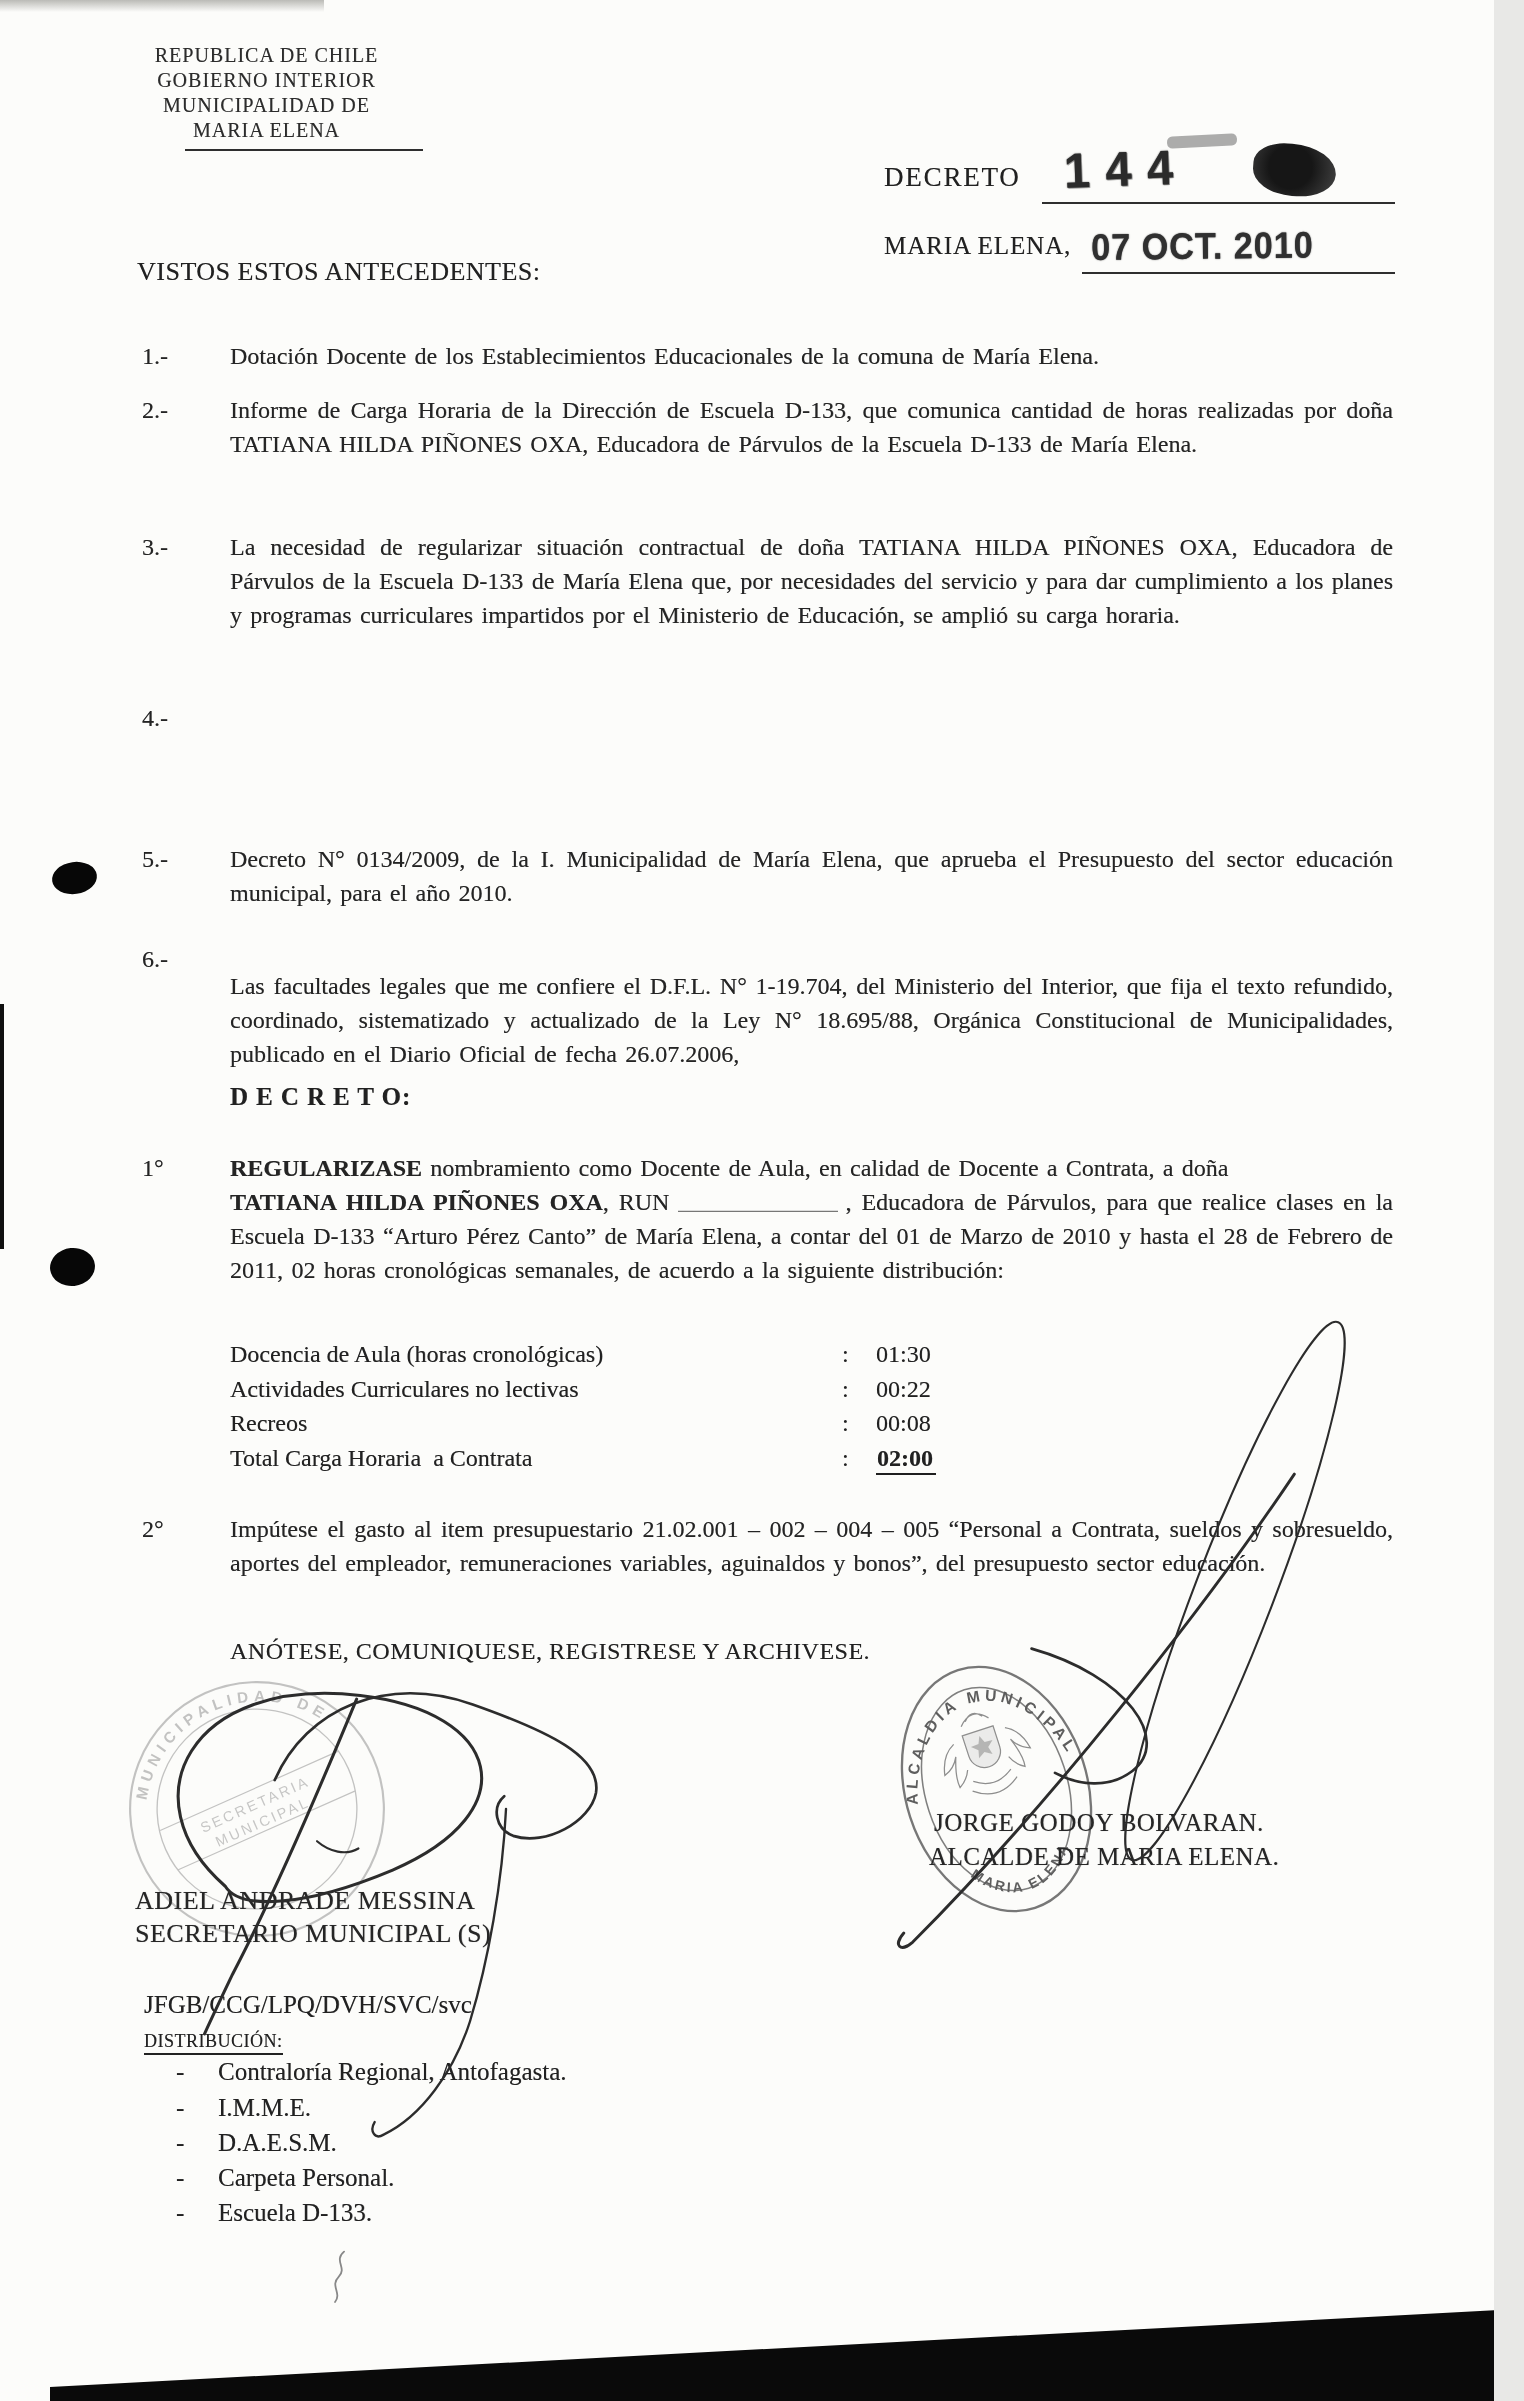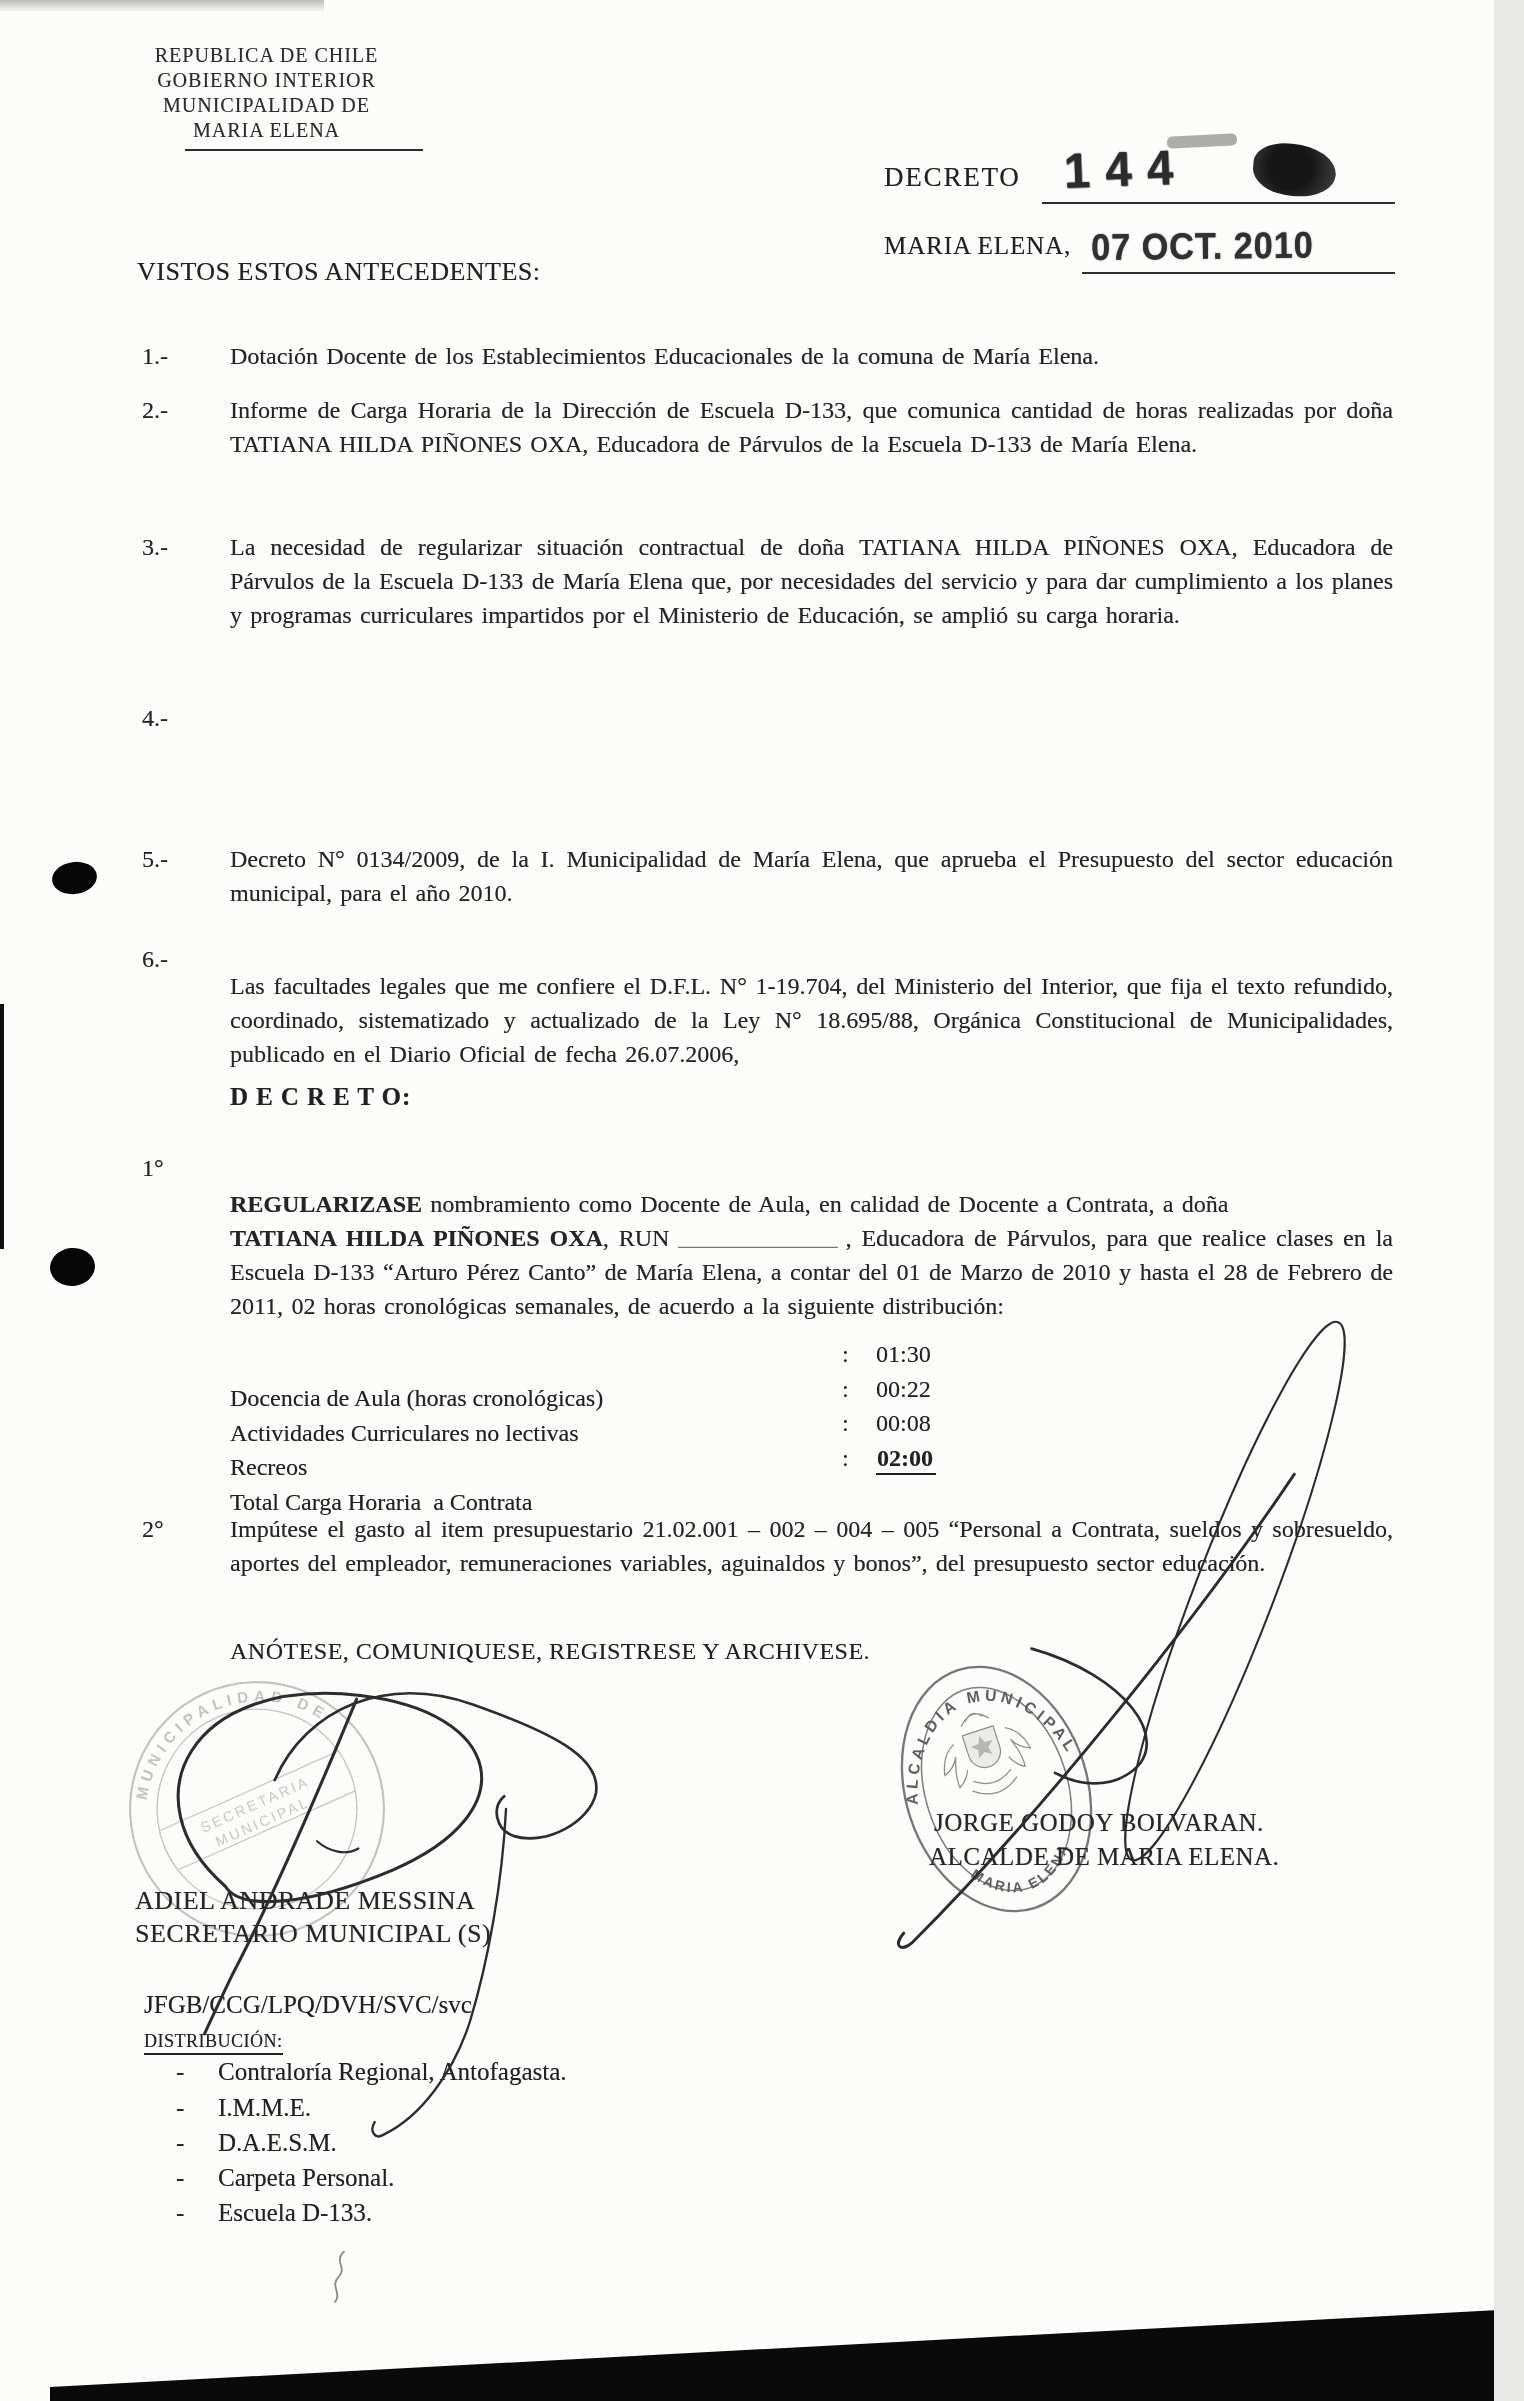--- a/index.html
+++ b/index.html
@@ -44,21 +44,21 @@
   }
   .inkblob {
     position:absolute; left: 1253px; top: 144px; width: 83px; height: 52px;
     background: radial-gradient(circle at 45% 45%, #161616 40%, #3b3b3b 85%, rgba(60,60,60,.5));
     border-radius: 42% 58% 48% 52%; transform: rotate(4deg);
   }
   .smudge { position:absolute; left:1167px; top:135px; width:70px; height:11.7px; background:#6a6a6a; opacity:.55; border-radius:5.4px; transform: rotate(-3deg); }
   .slashmark { position:absolute; width:2.7px; height:25px; background:#9c9c9c; transform: rotate(22deg); border-radius:1.8px; }
   .heading-bold { font-weight: bold; font-size: 25px; letter-spacing: 0.9px; }
   .tbl-row { position:absolute; left:0; width: 810px; height: 34px; }
-  .tbl-label { position:absolute; left:0; font-size:24px; white-space:pre; text-shadow: 0.3px 0.3px 0.6px rgba(40,40,40,0.45); margin-top: 44px;}
+  .tbl-label { position:absolute; left:0; font-size:24px; white-space:pre; text-shadow: 0.3px 0.3px 0.6px rgba(40,40,40,0.45);}
   .tbl-sep { position:absolute; left:612px; font-size:24px; text-shadow: 0.3px 0.3px 0.6px rgba(40,40,40,0.45);}
   .tbl-val { position:absolute; left:646px; font-size:24px; text-shadow: 0.3px 0.3px 0.6px rgba(40,40,40,0.45);}
   .tbl-total .tbl-val { font-weight:bold; border-bottom:2.7px solid #1f1f1f; padding:0 2.7px 0.9px 0.9px; }
   .blankline {
     display:inline-block; width:160px; height: 16px;
     border-bottom: 1.8px solid #565656; margin: 0 7.2px 0 9px;
     transform: translateY(1.8px);
   }
   .namefont { font-size: 25px; letter-spacing: 0.5px; color:#262626; text-shadow: 0.3px 0.3px 0.7px rgba(40,40,40,0.5); white-space:nowrap; }
   .punch { position:absolute; background:#070707; border-radius:50%; }
@@ -119,21 +119,21 @@
 
   <span class="abs num" style="left:142px; top:842px;">5.-</span>
   <div class="abs doc" style="left:230px; top:842px; width:1163px;">Decreto N° 0134/2009, de la I. Municipalidad de María Elena, que aprueba el Presupuesto del sector educación municipal, para el año 2010.</div>
 
   <span class="abs num" style="left:142px; top:942px;">6.-</span>
   <div class="abs doc" style="left:230px; top:942px; width:1163px;margin-top:27px;">Las facultades legales que me confiere el D.F.L. N° 1-19.704, del Ministerio del Interior, que fija el texto refundido, coordinado, sistematizado y actualizado de la Ley N° 18.695/88, Orgánica Constitucional de Municipalidades, publicado en el Diario Oficial de fecha 26.07.2006,</div>
 
   <span class="abs single heading-bold" style="left:230px; top:1083px;">D E C R E T O:</span>
 
   <span class="abs num" style="left:142px; top:1151px;">1°</span>
-  <div class="abs doc" style="left:230px; top:1151px; width:1163px;margin-top:36px;">
+  <div class="abs doc" style="left:230px; top:1151px; width:1163px;">
     <b>REGULARIZASE</b><span> nombramiento como Docente de Aula, en calidad de Docente a Contrata, a doña </span><br>
     <b>TATIANA HILDA PIÑONES OXA</b><span>, RUN</span><span class="blankline"></span><span>, Educadora de Párvulos, para que realice clases en la Escuela D-133 “Arturo Pérez Canto” de María Elena, a contar del 01 de Marzo de 2010 y hasta el 28 de Febrero de 2011, 02 horas cronológicas semanales, de acuerdo a la siguiente distribución:</span>
   </div>
 
   <div class="abs" style="left:230px; top:1341px; width:810px; height:144px;">
     <div class="tbl-row" style="top:0;">
       <span class="tbl-label">Docencia de Aula (horas cronológicas)</span>
       <span class="tbl-sep">:</span>
       <span class="tbl-val">01:30</span>
     </div>

